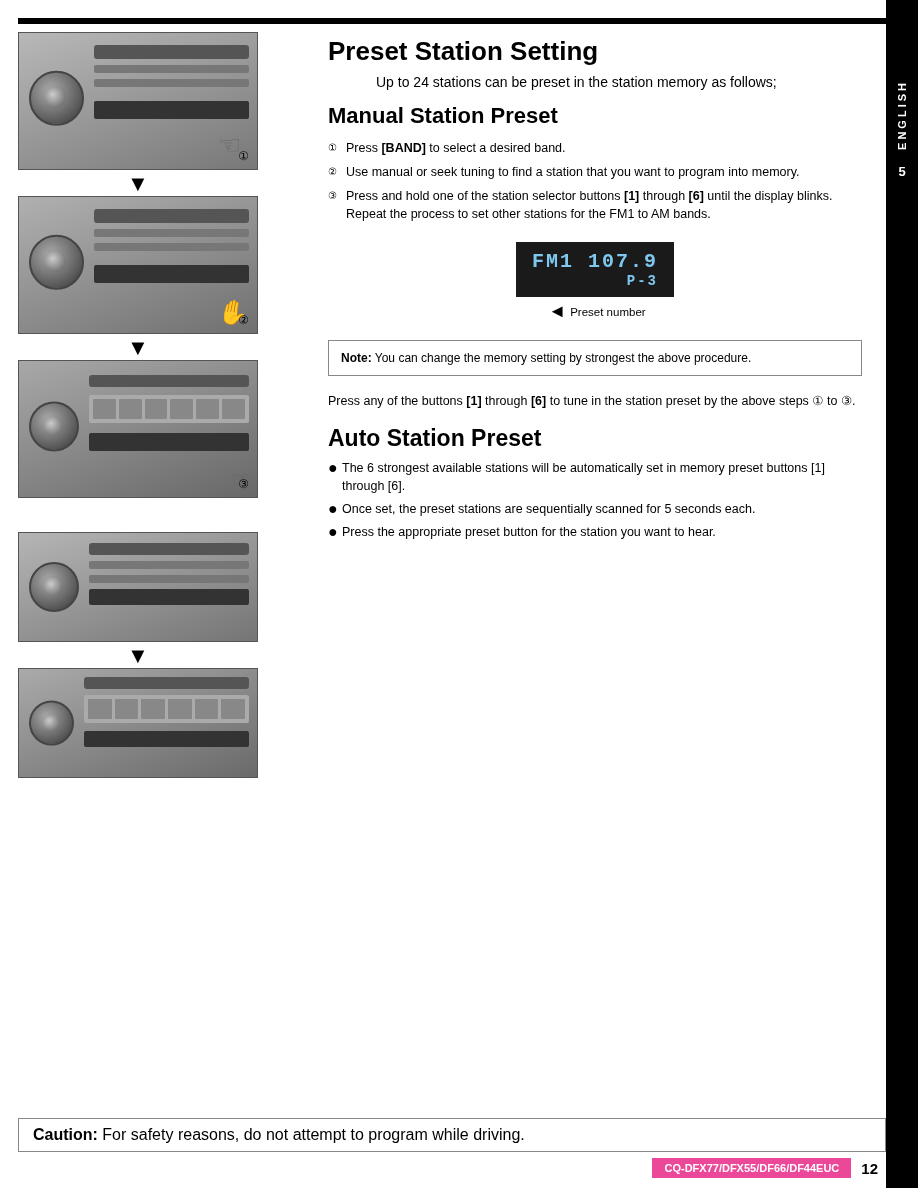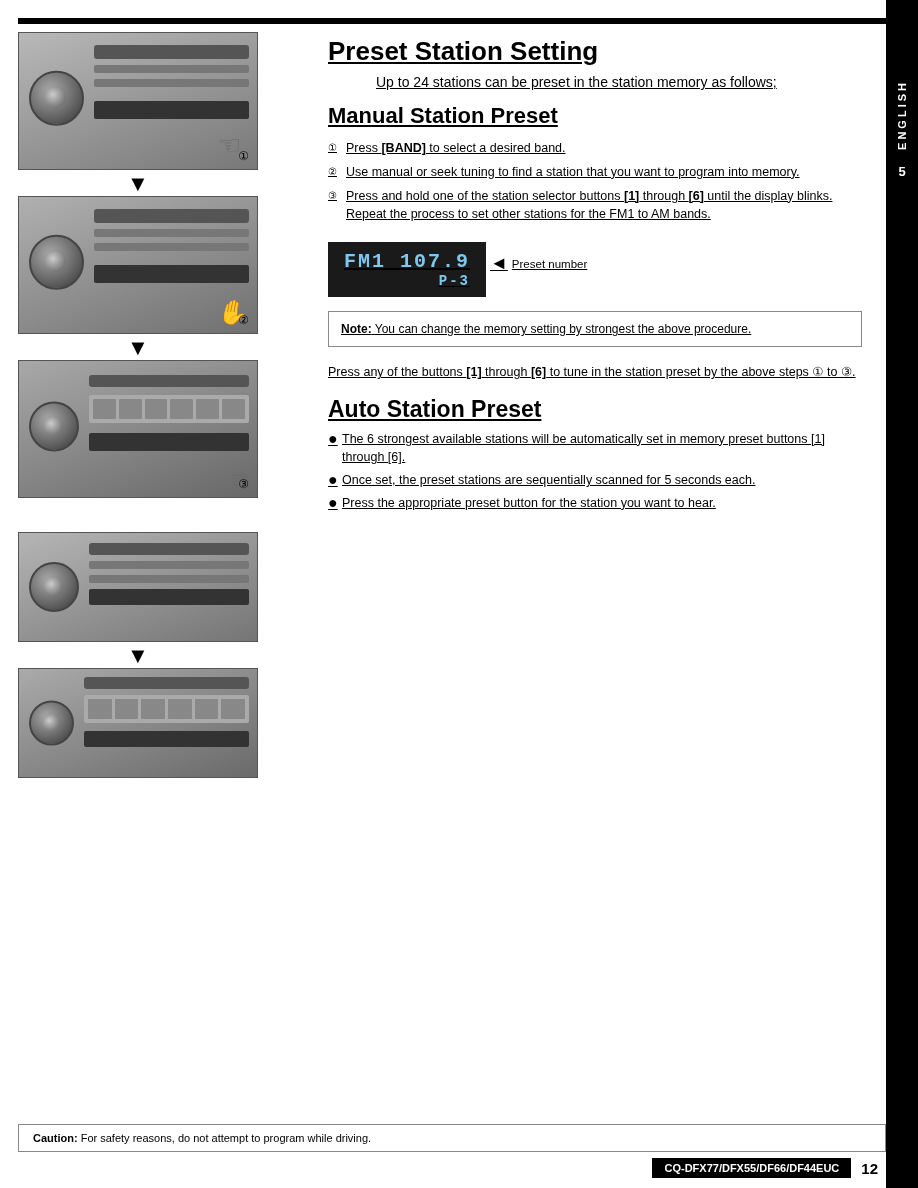--- a/index.html
+++ b/index.html
@@ -66,21 +66,20 @@
       flex-shrink: 0;
       padding-top: 8px;
     }
 
     
     .right-col {
       flex: 1;
       padding-left: 20px;
       padding-top: 8px;
       padding-right: 24px;
-      text-decoration: underline;
     }
 
     
     .img-box {
       width: 240px;
       height: 130px;
       border: 1.5px solid #555;
       background: #e8e8e8;
       margin-bottom: 4px;
       position: relative;
@@ -182,20 +181,21 @@
       display: flex;
       justify-content: flex-end;
       align-items: center;
       font-size: 13px;
     }
 
     .display-container {
       display: flex;
       align-items: center;
       margin-bottom: 10px;
+      flex-direction: column;
     }
 
     
     .note-box {
       border: 1.5px solid #888;
       padding: 8px 12px;
       font-size: 12px;
       line-height: 1.5;
       margin-bottom: 16px;
     }
@@ -221,21 +221,21 @@
     
     .bottom-section {
       position: absolute;
       bottom: 0;
       left: 18px;
       right: 32px;
     }
     .caution-box {
       border: 1.5px solid #888;
       padding: 7px 14px;
-      font-size: 11px;
+      font-size: 16px;
       margin-bottom: 6px;
     }
     .model-bar {
       background: #000;
       color: #fff;
       font-size: 11px;
       padding: 4px 10px;
       text-align: right;
       font-weight: bold;
       margin-bottom: 4px;
@@ -445,16 +445,16 @@
   </div>
 
 </div>
 
 <div class="bottom-section">
   <div class="caution-box">
     <span style="font-weight:bold;">Caution:</span>
     <span> For safety reasons, do not attempt to program while driving.</span>
   </div>
   <div style="display:flex;justify-content:flex-end;align-items:center;padding-bottom:6px;padding-right:4px;">
-    <div class="model-bar" style="font-size:11px;background:#000000;color:#fff;padding:4px 12px;font-weight:bold;margin-right:10px;">CQ-DFX77/DFX55/DF66/DF44EUC</div>
+    <div class="model-bar" style="font-size:11px;background:#ec4899;color:#fff;padding:4px 12px;font-weight:bold;margin-right:10px;">CQ-DFX77/DFX55/DF66/DF44EUC</div>
     <div class="page-bottom" style="font-size:15px;font-weight:bold;">12</div>
   </div>
 </div>
 
 </body></html>

